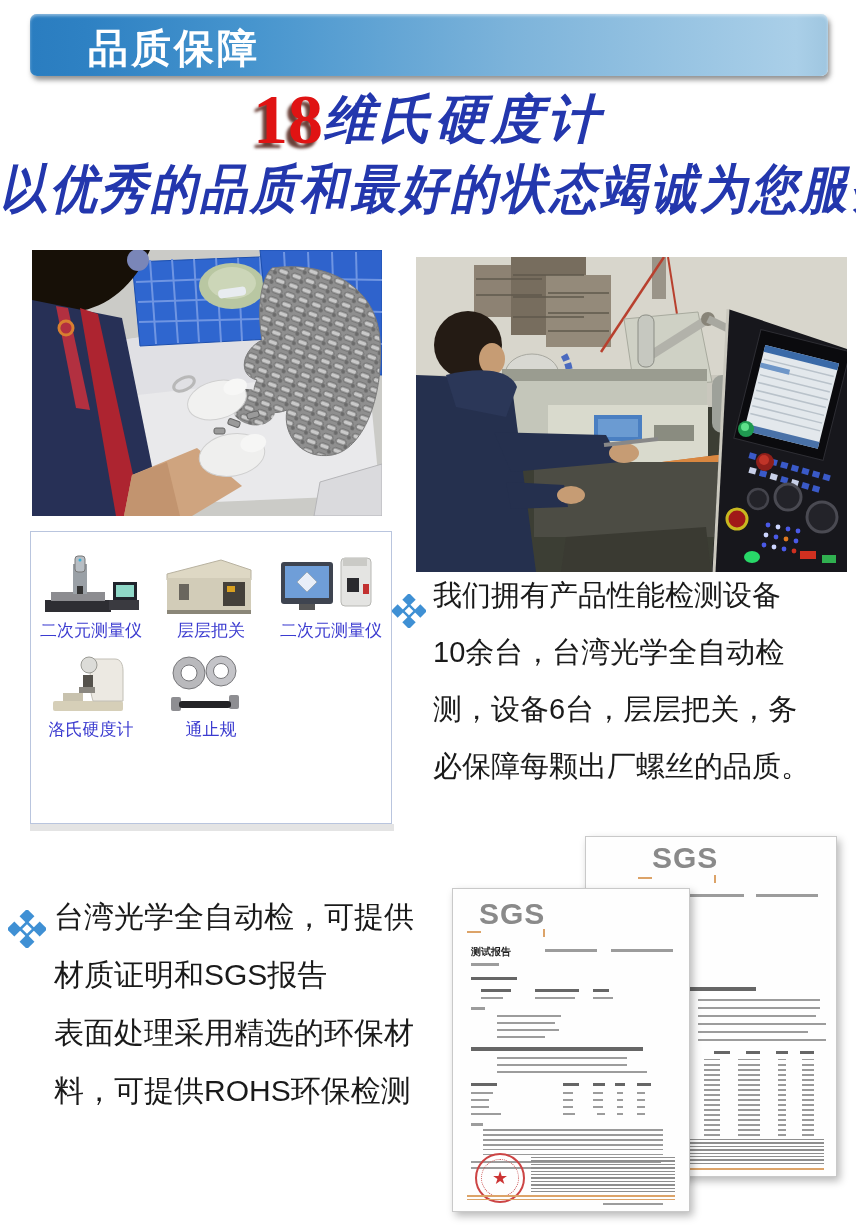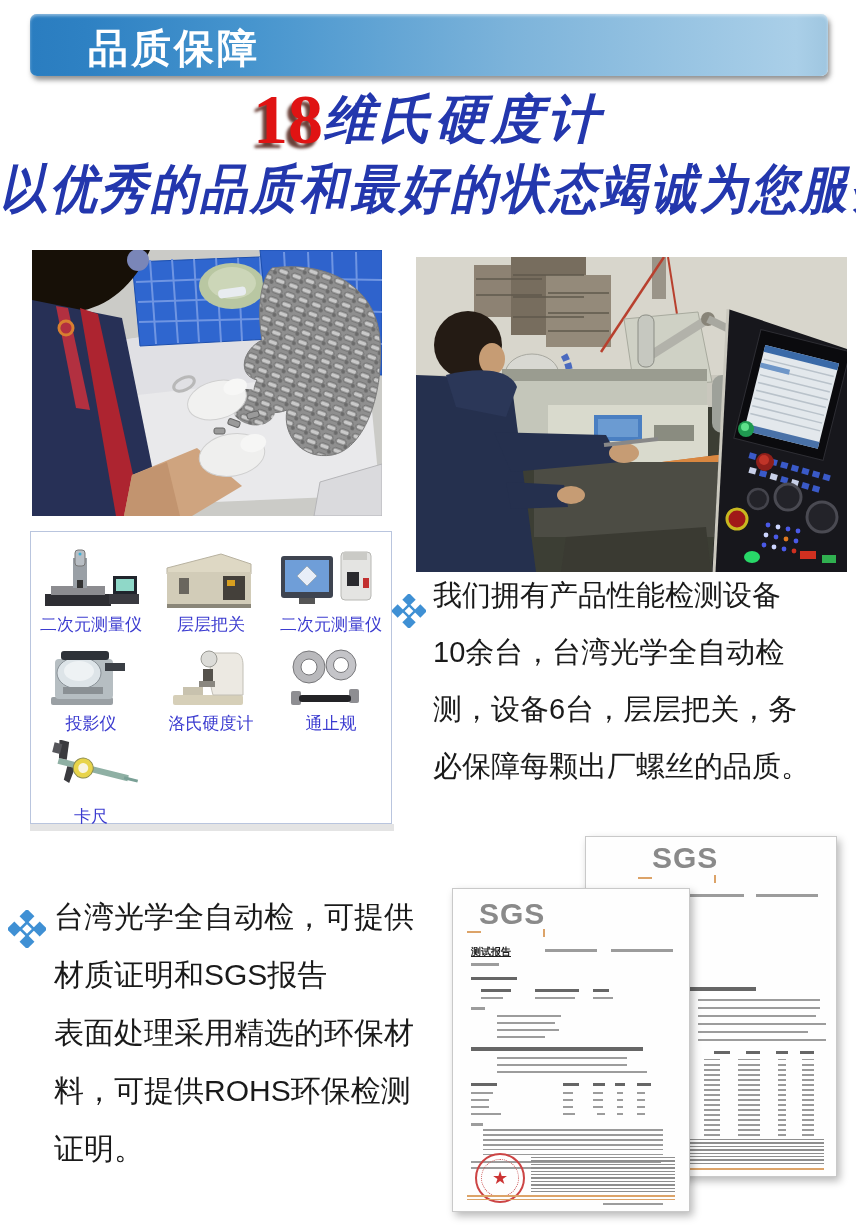--- a/index.html
+++ b/index.html
@@ -21,21 +21,21 @@
   .hero2{position:absolute;left:0;top:158px;width:100%;text-align:center;white-space:nowrap;}
   .hero2 .cally{font-size:47px;letter-spacing:3px;transform:scaleY(1.12);display:inline-block;}
 
   
   .photoL{position:absolute;left:32px;top:250px;width:350px;height:266px;}
   .photoR{position:absolute;left:416px;top:257px;width:431px;height:315px;}
 
   
   .equip{position:absolute;left:30px;top:531px;width:362px;height:293px;box-sizing:border-box;
          border:1px solid #b9c5de;background:#fff;display:grid;
-         grid-template-columns:1fr 1fr 1fr;grid-template-rows:99px 99px 93px;padding-top:7px;}
+         grid-template-columns:1fr 1fr 1fr;grid-template-rows:99px 99px 93px;padding-top:13px;}
   .equip-shadow{position:absolute;left:30px;top:824px;width:364px;height:7px;background:#e4e4e4;}
   .ecell{display:flex;flex-direction:column;align-items:center;justify-content:flex-end;}
   .eimg{width:104px;height:64px;}
   .elabel{color:#3b3bd0;font-size:17px;line-height:26px;white-space:nowrap;}
 
   
   .qicon{position:absolute;}
   #qicon1{left:392px;top:594px;width:34px;height:34px;}
   #qicon2{left:8px;top:910px;width:38px;height:38px;}
   .qtext{position:absolute;color:#1a1a1a;}
@@ -45,21 +45,21 @@
 
   
   .doc{position:absolute;background:#fefefe;border:1px solid #c9c9c9;
        box-shadow:3px 4px 8px rgba(0,0,0,.28);}
   #docBack{left:585px;top:836px;width:250px;height:339px;}
   #docFront{left:452px;top:888px;width:236px;height:322px;z-index:2;}
   .sgs{position:absolute;font-weight:bold;color:#8a8a8a;font-size:30px;letter-spacing:1px;
        font-family:"Liberation Sans",sans-serif;}
   #docBack .sgs{left:66px;top:4px;}
   #docFront .sgs{left:26px;top:8px;}
-  .rpt{position:absolute;font-size:10px;font-weight:bold;color:#1d1d1d;white-space:nowrap;text-decoration:underline;}
+  .rpt{position:absolute;font-size:10px;font-weight:bold;color:#1d1d1d;white-space:nowrap;}
   #docBack .rpt{left:20px;top:52px;}
   #docFront .rpt{left:18px;top:56px;}
   .bar{position:absolute;background:#9c9c9c;height:3px;}
   .bar.d{background:#666;}
   .oline{position:absolute;background:#dca368;height:2px;}
   .striped{position:absolute;background:repeating-linear-gradient(180deg,#9a9a9a 0 1.5px,transparent 1.5px 5px);}
   .dense{position:absolute;background:repeating-linear-gradient(180deg,#8e8e8e 0 1.4px,transparent 1.4px 3.4px);}
   .stamp{position:absolute;left:22px;top:264px;width:50px;height:50px;border:2.5px solid #cc4444;
          border-radius:50%;box-sizing:border-box;display:flex;align-items:center;justify-content:center;}
   .stamp-inner{width:36px;height:36px;border:1px dotted #cc5555;border-radius:50%;
@@ -311,32 +311,20 @@
         <rect x="20" y="50" width="16" height="6" fill="#555"></rect>
         <rect x="62" y="4" width="30" height="48" rx="4" fill="#e4e4e2" stroke="#b8b8b4"></rect>
         <rect x="64" y="4" width="24" height="8" fill="#cacac6"></rect>
         <rect x="68" y="24" width="12" height="14" fill="#2a2a2e"></rect>
           <rect x="84" y="30" width="6" height="10" fill="#c23030"></rect>
       </svg>
       <div class="elabel">二次元测量仪</div>
     </div>
     <div class="ecell">
       <svg class="eimg" viewBox="0 0 104 64">
-        <rect x="12" y="50" width="62" height="8" rx="2" fill="#9aa0a4"></rect>
-          <rect x="16" y="12" width="58" height="40" rx="4" fill="#b6bec2"></rect>
-        <ellipse cx="40" cy="26" rx="22" ry="16" fill="#dde4e8" stroke="#8a9298"></ellipse>
-          <ellipse cx="40" cy="24" rx="15" ry="10" fill="#eef2f4"></ellipse>
-        <rect x="22" y="4" width="48" height="9" rx="3" fill="#2e3238"></rect>
-          <rect x="66" y="16" width="20" height="8" fill="#3a3e44"></rect>
-        <rect x="24" y="40" width="40" height="7" fill="#8a9094"></rect>
-      </svg>
-      <div class="elabel">投影仪</div>
-    </div>
-    <div class="ecell">
-      <svg class="eimg" viewBox="0 0 104 64">
         <rect x="14" y="48" width="70" height="10" rx="2" fill="#d6cfb8"></rect>
         <path d="M54,6 L76,6 C82,6 84,12 84,18 L84,48 L54,48 C50,36 50,18 54,6 Z" fill="#ece9e2" stroke="#c2bfb6"></path>
         <circle cx="50" cy="12" r="8" fill="#dcdcd8" stroke="#9a9a94"></circle>
         <rect x="44" y="22" width="10" height="12" fill="#55524c"></rect>
           <rect x="40" y="34" width="16" height="6" fill="#8a8780"></rect>
         <rect x="24" y="40" width="20" height="8" fill="#c8c2ae"></rect>
       </svg>
       <div class="elabel">洛氏硬度计</div>
     </div>
     <div class="ecell">
@@ -345,34 +333,20 @@
             <circle cx="30" cy="20" r="16" fill="#b9b9bc"></circle>
             <circle cx="30" cy="20" r="8" fill="#fff"></circle>
         <circle cx="62" cy="18" r="15" fill="#c4c4c8"></circle>
             <circle cx="62" cy="18" r="7.5" fill="#fff"></circle>
           </g>
         <rect x="12" y="44" width="10" height="14" rx="2" fill="#8e8e92"></rect>
           <rect x="70" y="42" width="10" height="14" rx="2" fill="#8e8e92"></rect>
         <rect x="20" y="48" width="52" height="7" rx="3" fill="#232326"></rect>
       </svg>
       <div class="elabel">通止规</div>
-    </div>
-    <div class="ecell">
-      <svg class="eimg" viewBox="0 0 104 64">
-        <g transform="rotate(14 52 30)">
-          <rect x="18" y="26" width="72" height="6" fill="#8fb0a4"></rect>
-            <rect x="86" y="28" width="14" height="3" fill="#7aa096"></rect>
-          <polygon points="14,8 24,8 26,26 18,26" fill="#3a3a3e"></polygon>
-            <polygon points="28,32 36,32 34,48 28,46" fill="#3a3a3e"></polygon>
-          <rect x="10" y="12" width="8" height="10" fill="#55555a"></rect>
-          <circle cx="44" cy="30" r="10" fill="#e8d44a" stroke="#8a8a50"></circle>
-            <circle cx="44" cy="30" r="5" fill="#f8f4e0"></circle>
-        </g>
-      </svg>
-      <div class="elabel">卡尺</div>
     </div>
   </div>
   <div class="equip-shadow"></div>
 
   <svg id="qicon1" class="qicon" viewBox="0 0 36 36">
     <g fill="#3f90d4">
       <rect x="13" y="1" width="10" height="10" transform="rotate(45 18 6)"></rect>
       <rect x="1" y="13" width="10" height="10" transform="rotate(45 6 18)"></rect>
       <rect x="25" y="13" width="10" height="10" transform="rotate(45 30 18)"></rect>
       <rect x="13" y="25" width="10" height="10" transform="rotate(45 18 30)"></rect>
@@ -484,16 +458,15 @@
       <rect x="25" y="13" width="10" height="10" transform="rotate(45 30 18)"></rect>
       <rect x="13" y="25" width="10" height="10" transform="rotate(45 18 30)"></rect>
     </g>
     <rect x="13.5" y="13.5" width="9" height="9" transform="rotate(45 18 18)" fill="none" stroke="#3f90d4" stroke-width="2.5"></rect>
   </svg>
   <div id="qt2" class="qtext">
     <span class="ln">台湾光学全自动检，可提供</span>
     <span class="ln">材质证明和SGS报告</span>
     <span class="ln">表面处理采用精选的环保材</span>
     <span class="ln">料，可提供ROHS环保检测</span>
-    <span class="ln">证明。</span>
   </div>
 
 </div>
 
 </body></html>

